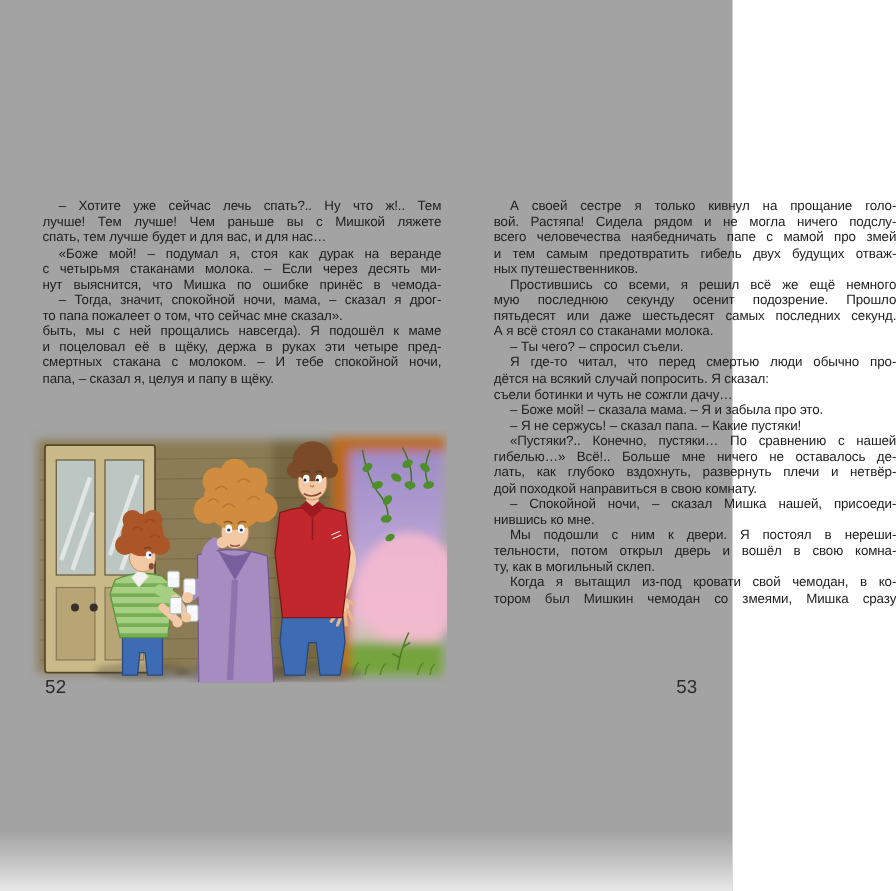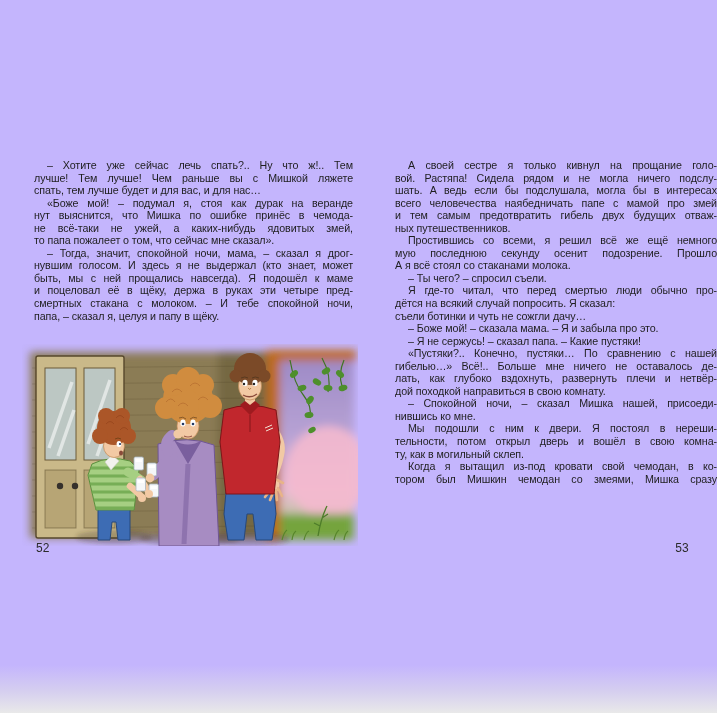--- a/index.html
+++ b/index.html
@@ -1,40 +1,40 @@
 <!DOCTYPE html>
 <html lang="ru"><head>
 <meta charset="utf-8">
 <style>
   html,body{margin:0;padding:0;}
   body{
     width:717px;height:713px;overflow:hidden;background:#ffffff;
     font-family:"Liberation Sans","DejaVu Sans",sans-serif;
     -webkit-font-smoothing:antialiased;
   }
-  .stage{position:relative;width:717px;height:713px;background:#c4b5fd;}
+  .stage{position:relative;width:586px;height:713px;background:#a3a3a3;}
 
   
   .text-col{
     position:absolute;top:159px;
     font-size:10.7px;line-height:12.55px;color:#1e1e1e;
     letter-spacing:-0.08px;
   }
   .text-col.left-col{left:34px;width:319px;}
   .text-col.right-col{left:395px;width:322px;}
   .line{
     text-align:justify;text-align-last:justify;
     height:12.55px;overflow:hidden;white-space:normal;
   }
   .line.last{text-align-last:left;}
   .line.first{text-indent:13px;}
 
   
   .pagenum{
-    position:absolute;top:541px;font-size:12px;color:#2b2b2b;letter-spacing:0.2px;
+    position:absolute;top:541px;font-size:15px;color:#2b2b2b;letter-spacing:0.2px;
   }
   .pagenum.num-left{left:36px;}
   .pagenum.num-right{right:28px;text-align:center;}
 
   
   .illustration{
     position:absolute;left:22px;top:344px;width:336px;height:202px;
     -webkit-mask-image:radial-gradient(105% 102% at 50% 48%, #000 68%, rgba(0,0,0,.75) 81%, transparent 96%);
             mask-image:radial-gradient(105% 102% at 50% 48%, #000 68%, rgba(0,0,0,.75) 81%, transparent 96%);
   }
@@ -51,25 +51,24 @@
 <body>
 
 <div class="stage">
 
   <div>
     <div class="text-col left-col">
         <div class="line first">– Хотите уже сейчас лечь спать?.. Ну что ж!.. Тем</div>
         <div class="line">лучше! Тем лучше! Чем раньше вы с Мишкой ляжете</div>
         <div class="line last">спать, тем лучше будет и для вас, и для нас…</div>
         <div class="line first">«Боже мой! – подумал я, стоя как дурак на веранде</div>
+        <div class="line">с четырьмя стаканами молока. – Если через десять ми-</div>
         <div class="line">нут выяснится, что Мишка по ошибке принёс в чемода-</div>
-        <div class="line">не всё-таки не ужей, а каких-нибудь ядовитых змей,</div>
+        <div class="line first">– Тогда, значит, спокойной ночи, мама, – сказал я дрог-</div>
         <div class="line last">то папа пожалеет о том, что сейчас мне сказал».</div>
-        <div class="line first">– Тогда, значит, спокойной ночи, мама, – сказал я дрог-</div>
-        <div class="line">нувшим голосом. И здесь я не выдержал (кто знает, может</div>
         <div class="line">быть, мы с ней прощались навсегда). Я подошёл к маме</div>
         <div class="line">и поцеловал её в щёку, держа в руках эти четыре пред-</div>
         <div class="line">смертных стакана с молоком. – И тебе спокойной ночи,</div>
         <div class="line last">папа, – сказал я, целуя и папу в щёку.</div>
       </div>
 
     <div class="illustration">
       <svg viewBox="0 0 336 202" width="336" height="202" xmlns="http://www.w3.org/2000/svg">
         <defs>
           <filter id="soft" x="-15%" y="-15%" width="130%" height="130%">
@@ -284,26 +283,26 @@
       </svg>
     </div>
 
     <div class="pagenum num-left">52</div>
   </div>
 
   <div>
     <div class="text-col right-col">
         <div class="line first">А своей сестре я только кивнул на прощание голо-</div>
         <div class="line">вой. Растяпа! Сидела рядом и не могла ничего подслу-</div>
-        <div class="line">шать. А ведь если бы подслушала, могла бы в интересах</div>
         <div class="line">всего человечества наябедничать папе с мамой про змей</div>
         <div class="line">и тем самым предотвратить гибель двух будущих отваж-</div>
         <div class="line last">ных путешественников.</div>
         <div class="line first">Простившись со всеми, я решил всё же ещё немного</div>
         <div class="line">мую последнюю секунду осенит подозрение. Прошло</div>
+        <div class="line">пятьдесят или даже шестьдесят самых последних секунд.</div>
         <div class="line last">А я всё стоял со стаканами молока.</div>
         <div class="line first last">– Ты чего? – спросил съели.</div>
         <div class="line first">Я где-то читал, что перед смертью люди обычно про-</div>
         <div class="line last">дётся на всякий случай попросить. Я сказал:</div>
         <div class="line last">съели ботинки и чуть не сожгли дачу…</div>
         <div class="line first last">– Боже мой! – сказала мама. – Я и забыла про это.</div>
         <div class="line first last">– Я не сержусь! – сказал папа. – Какие пустяки!</div>
         <div class="line first">«Пустяки?.. Конечно, пустяки… По сравнению с нашей</div>
         <div class="line">гибелью…» Всё!.. Больше мне ничего не оставалось де-</div>
         <div class="line">лать, как глубоко вздохнуть, развернуть плечи и нетвёр-</div>

